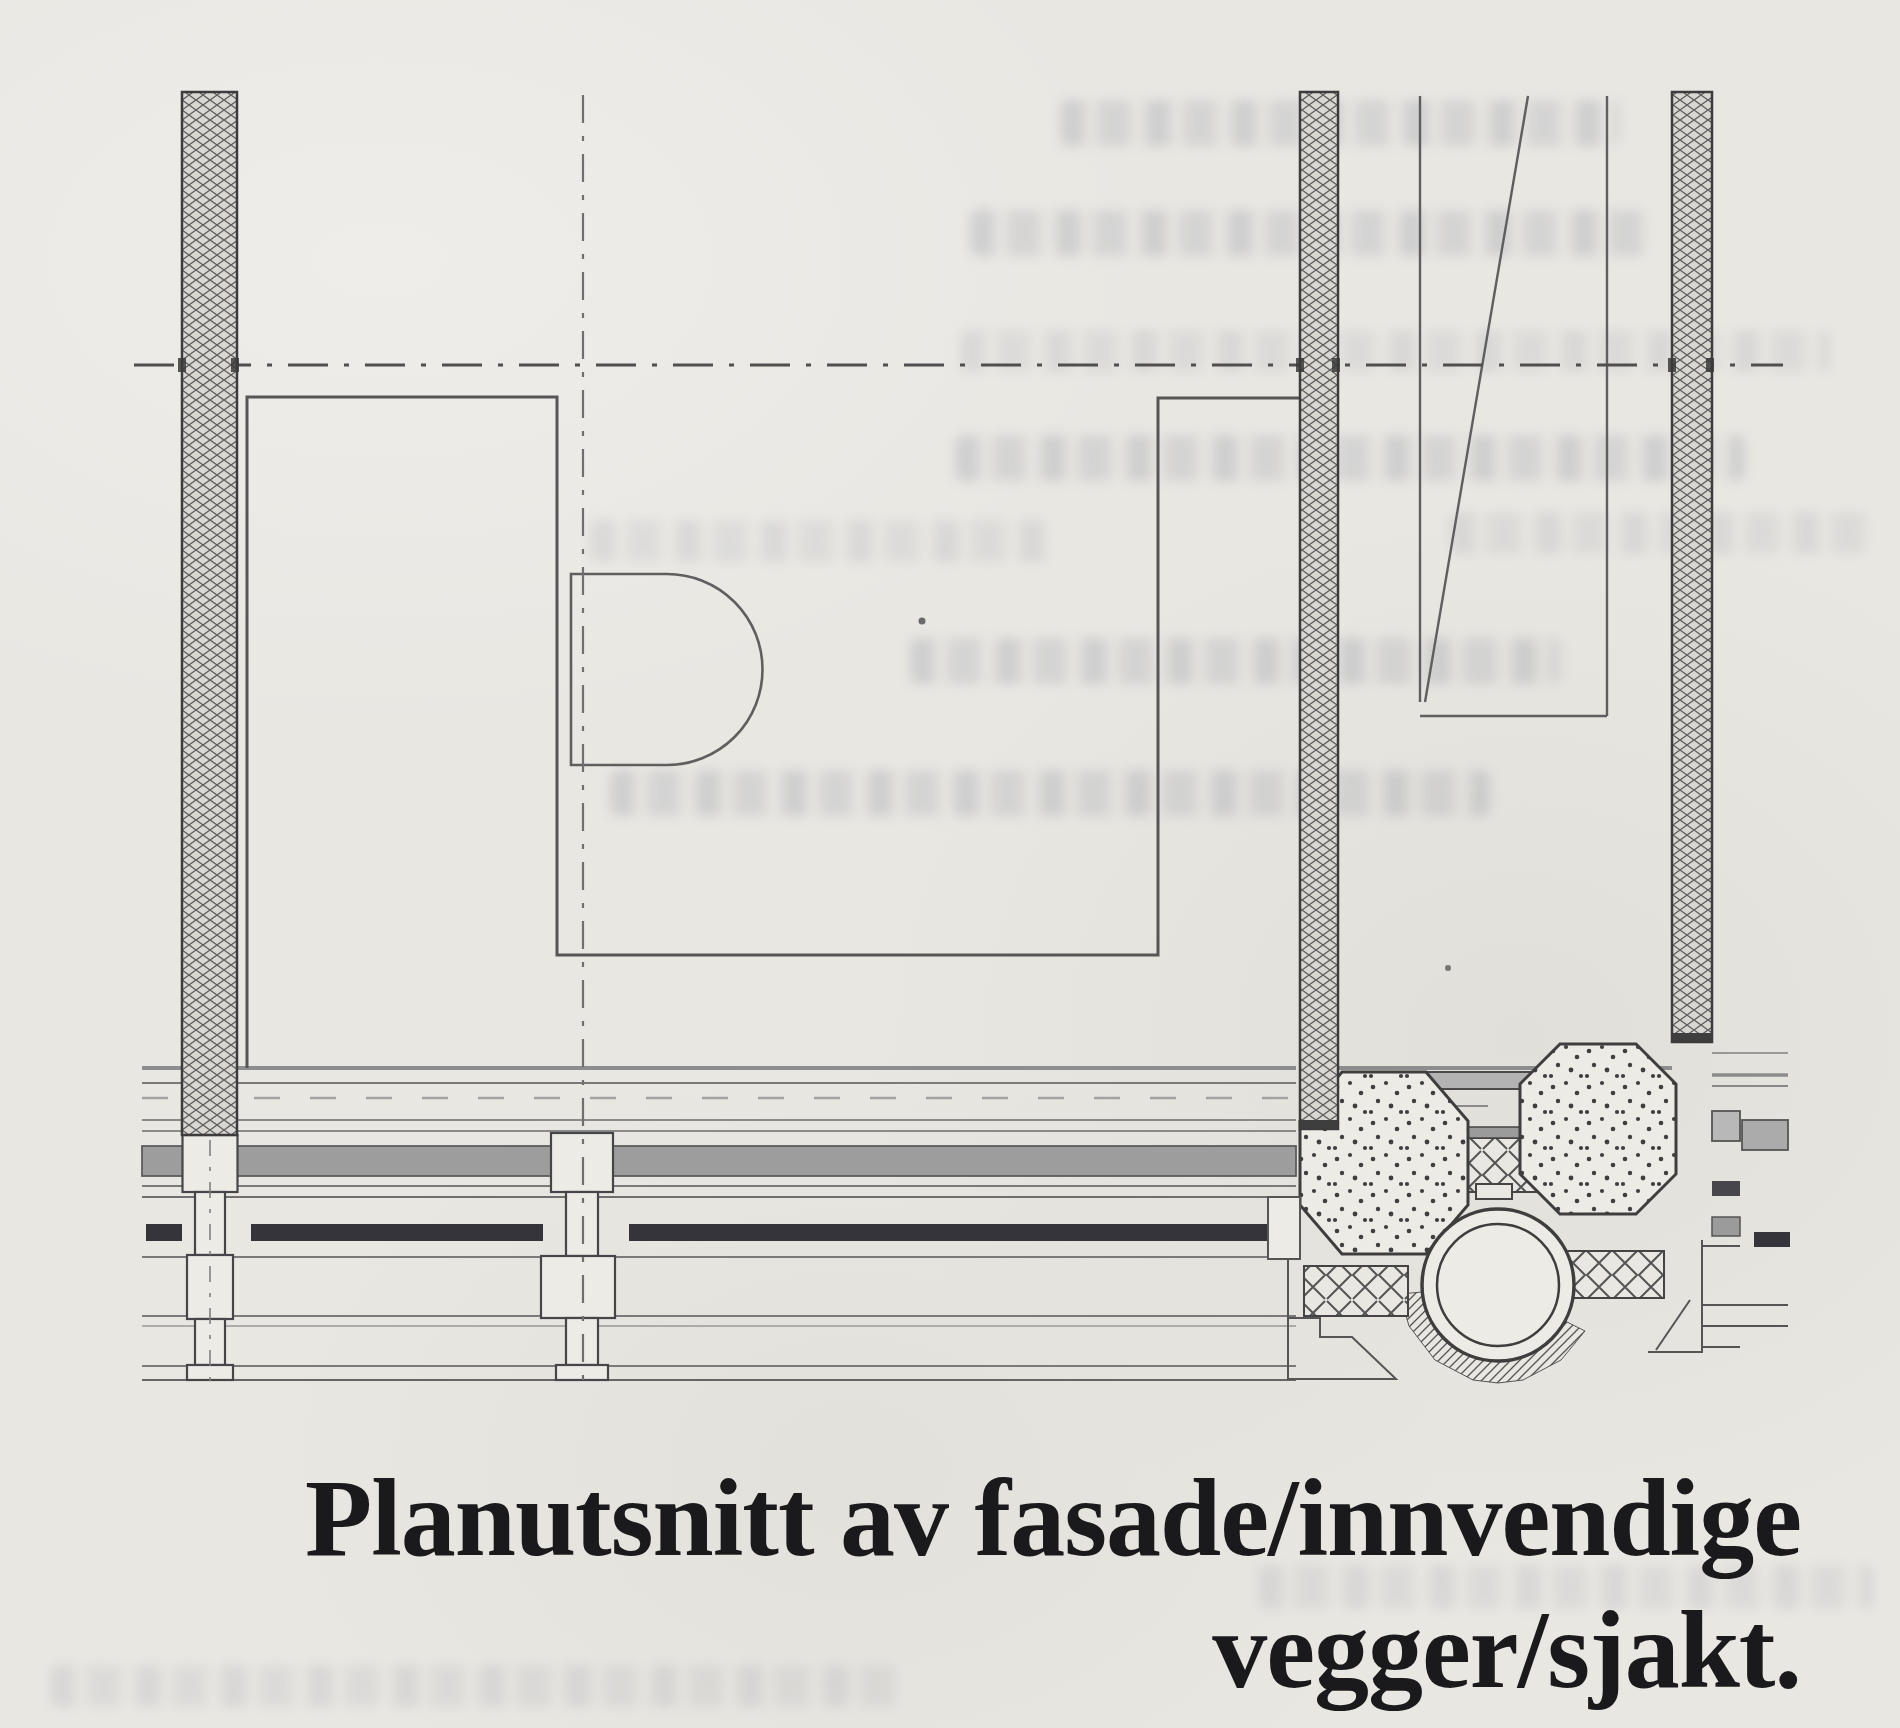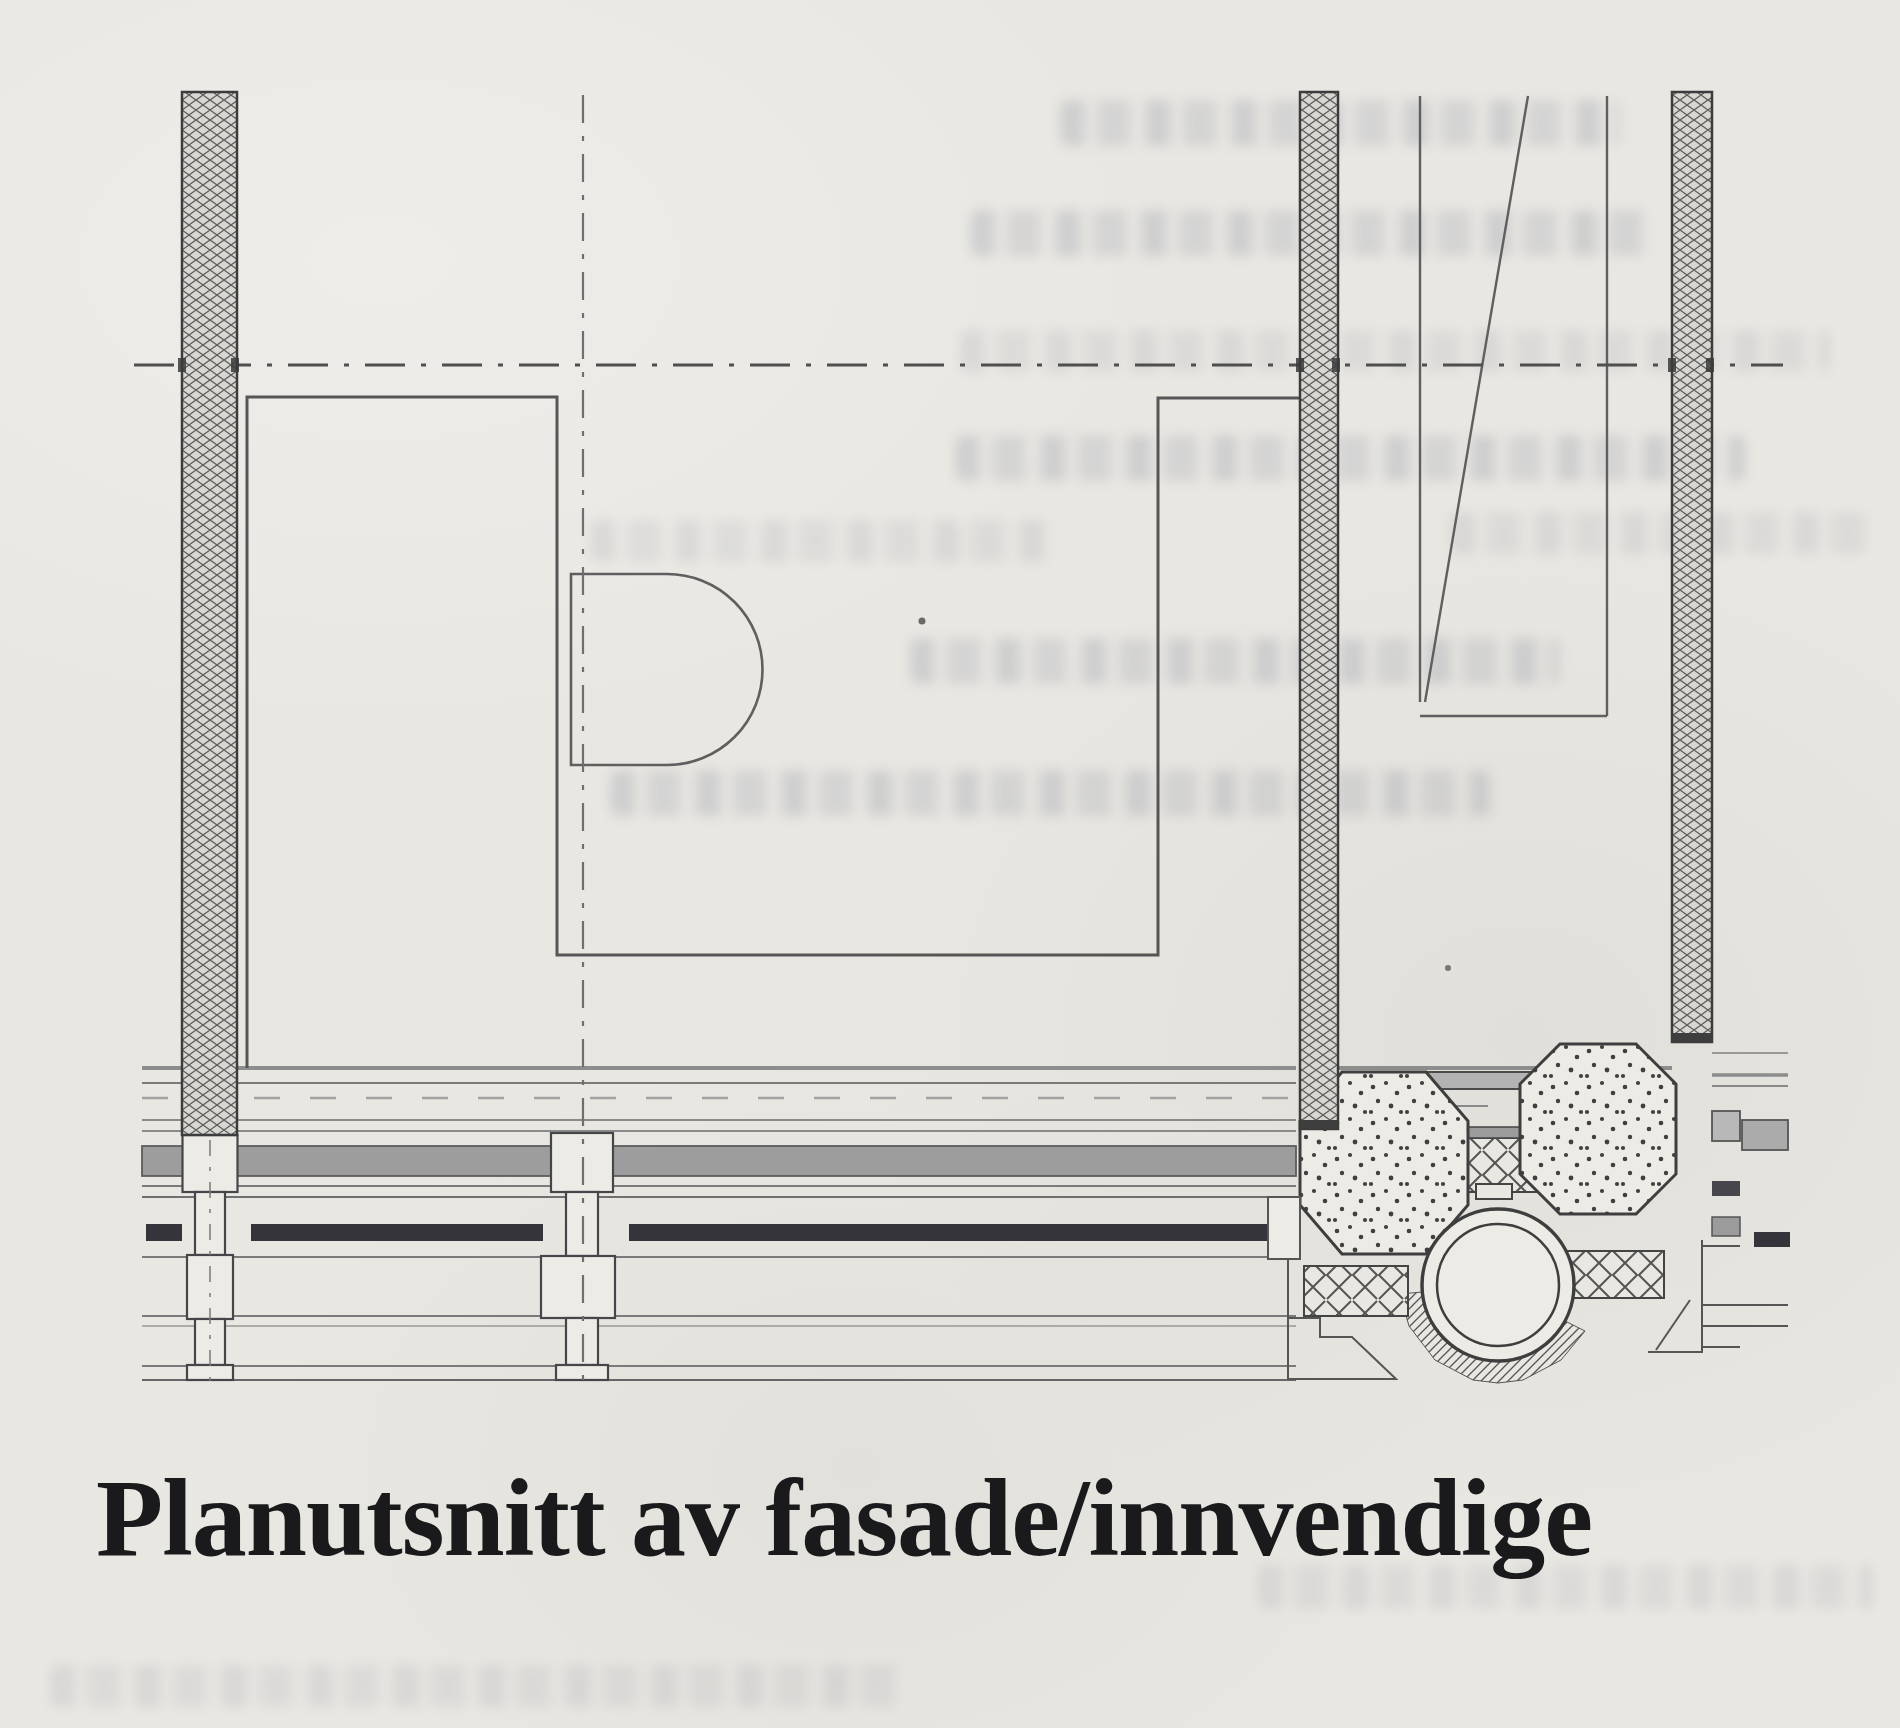--- a/index.html
+++ b/index.html
@@ -18,23 +18,24 @@
   }
   .bleed{
     position:absolute;filter:blur(6px);opacity:.5;border-radius:8px;
     background:repeating-linear-gradient(90deg,
       rgba(99,107,130,.38) 0 24px, rgba(99,107,130,.06) 24px 38px,
       rgba(99,107,130,.30) 38px 70px, rgba(99,107,130,.04) 70px 86px);
   }
   .bleed.faint{opacity:.32;}
   svg.plan{position:absolute;left:0;top:0;}
   .caption{
-    position:absolute;left:96px;top:1452px;width:1680px;
+    position:absolute;left:121px;top:1452px;width:1680px;
     font-weight:bold;font-size:110px;line-height:1.2;color:#1a1a1c;
     letter-spacing:-1px;
+    text-align:right;
   }
   .caption span{display:block;}
 </style>
 </head>
 <body>
 
 <div class="page">
 
   <div class="bleed" style="left:1060px;top:100px;width:560px;height:46px"></div>
   <div class="bleed" style="left:970px;top:210px;width:680px;height:46px"></div>
@@ -191,14 +192,15 @@
       <rect x="1668" y="358" width="8" height="14"></rect>
         <rect x="1706" y="358" width="8" height="14"></rect>
     </g>
 
     <circle cx="922" cy="621" r="3.5" fill="#6a6a6a"></circle>
     <circle cx="1448" cy="968" r="3" fill="#777"></circle>
   </svg>
 
   <div class="caption">
     <span>Planutsnitt av fasade/innvendige</span>
+    <span>vegger/sjakt.</span>
   </div>
 </div>
 
 </body></html>

